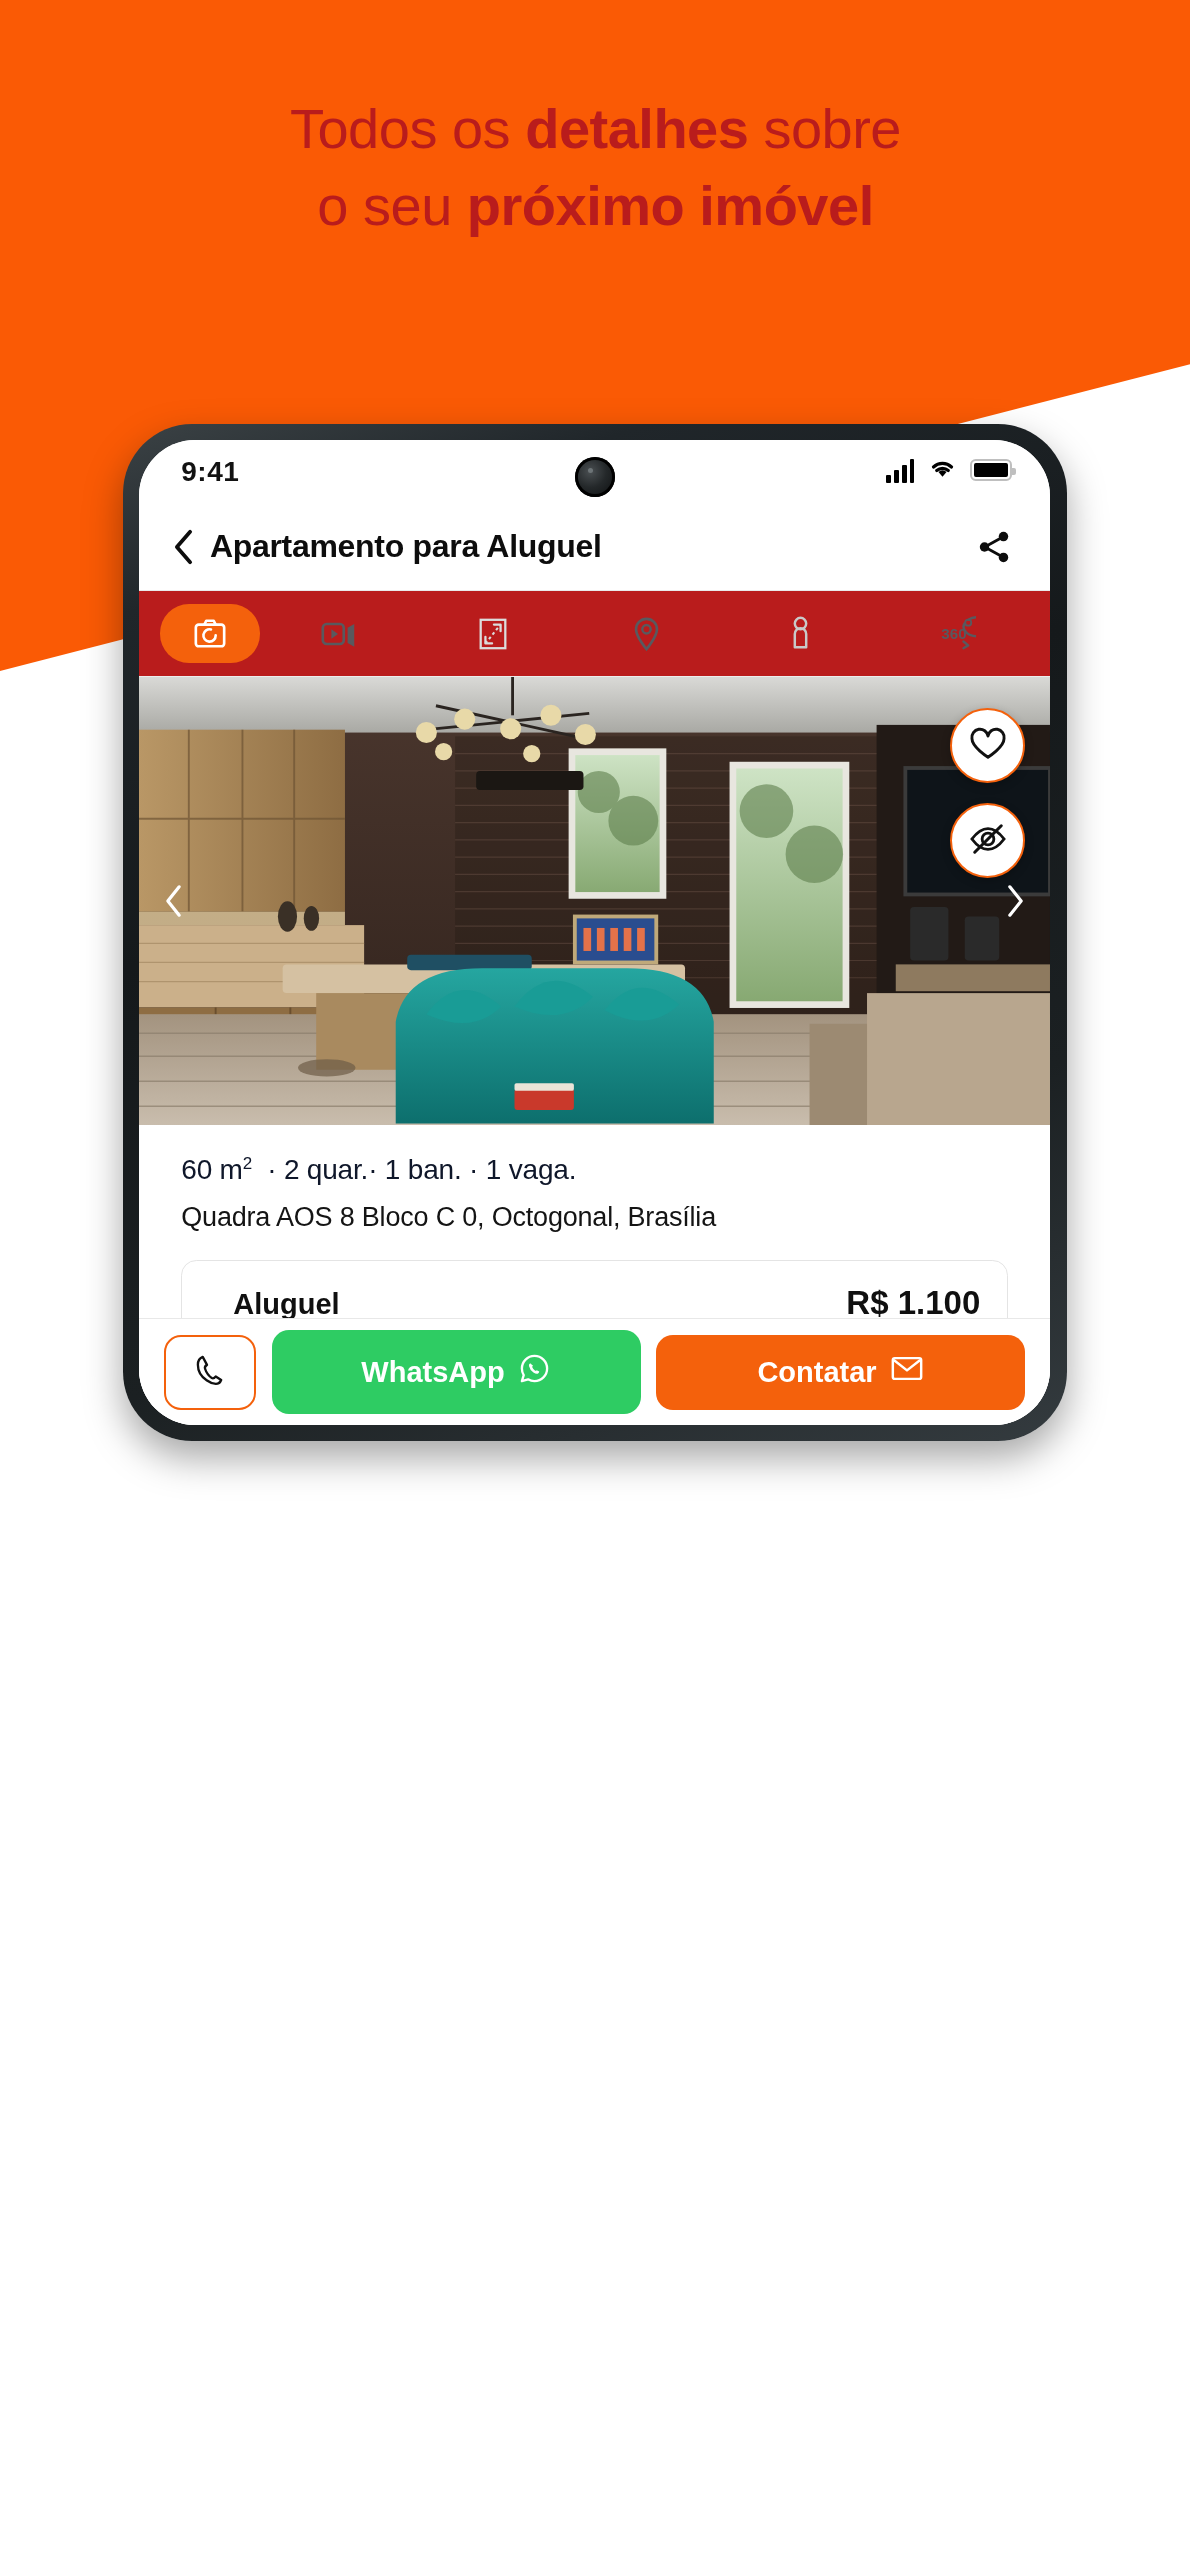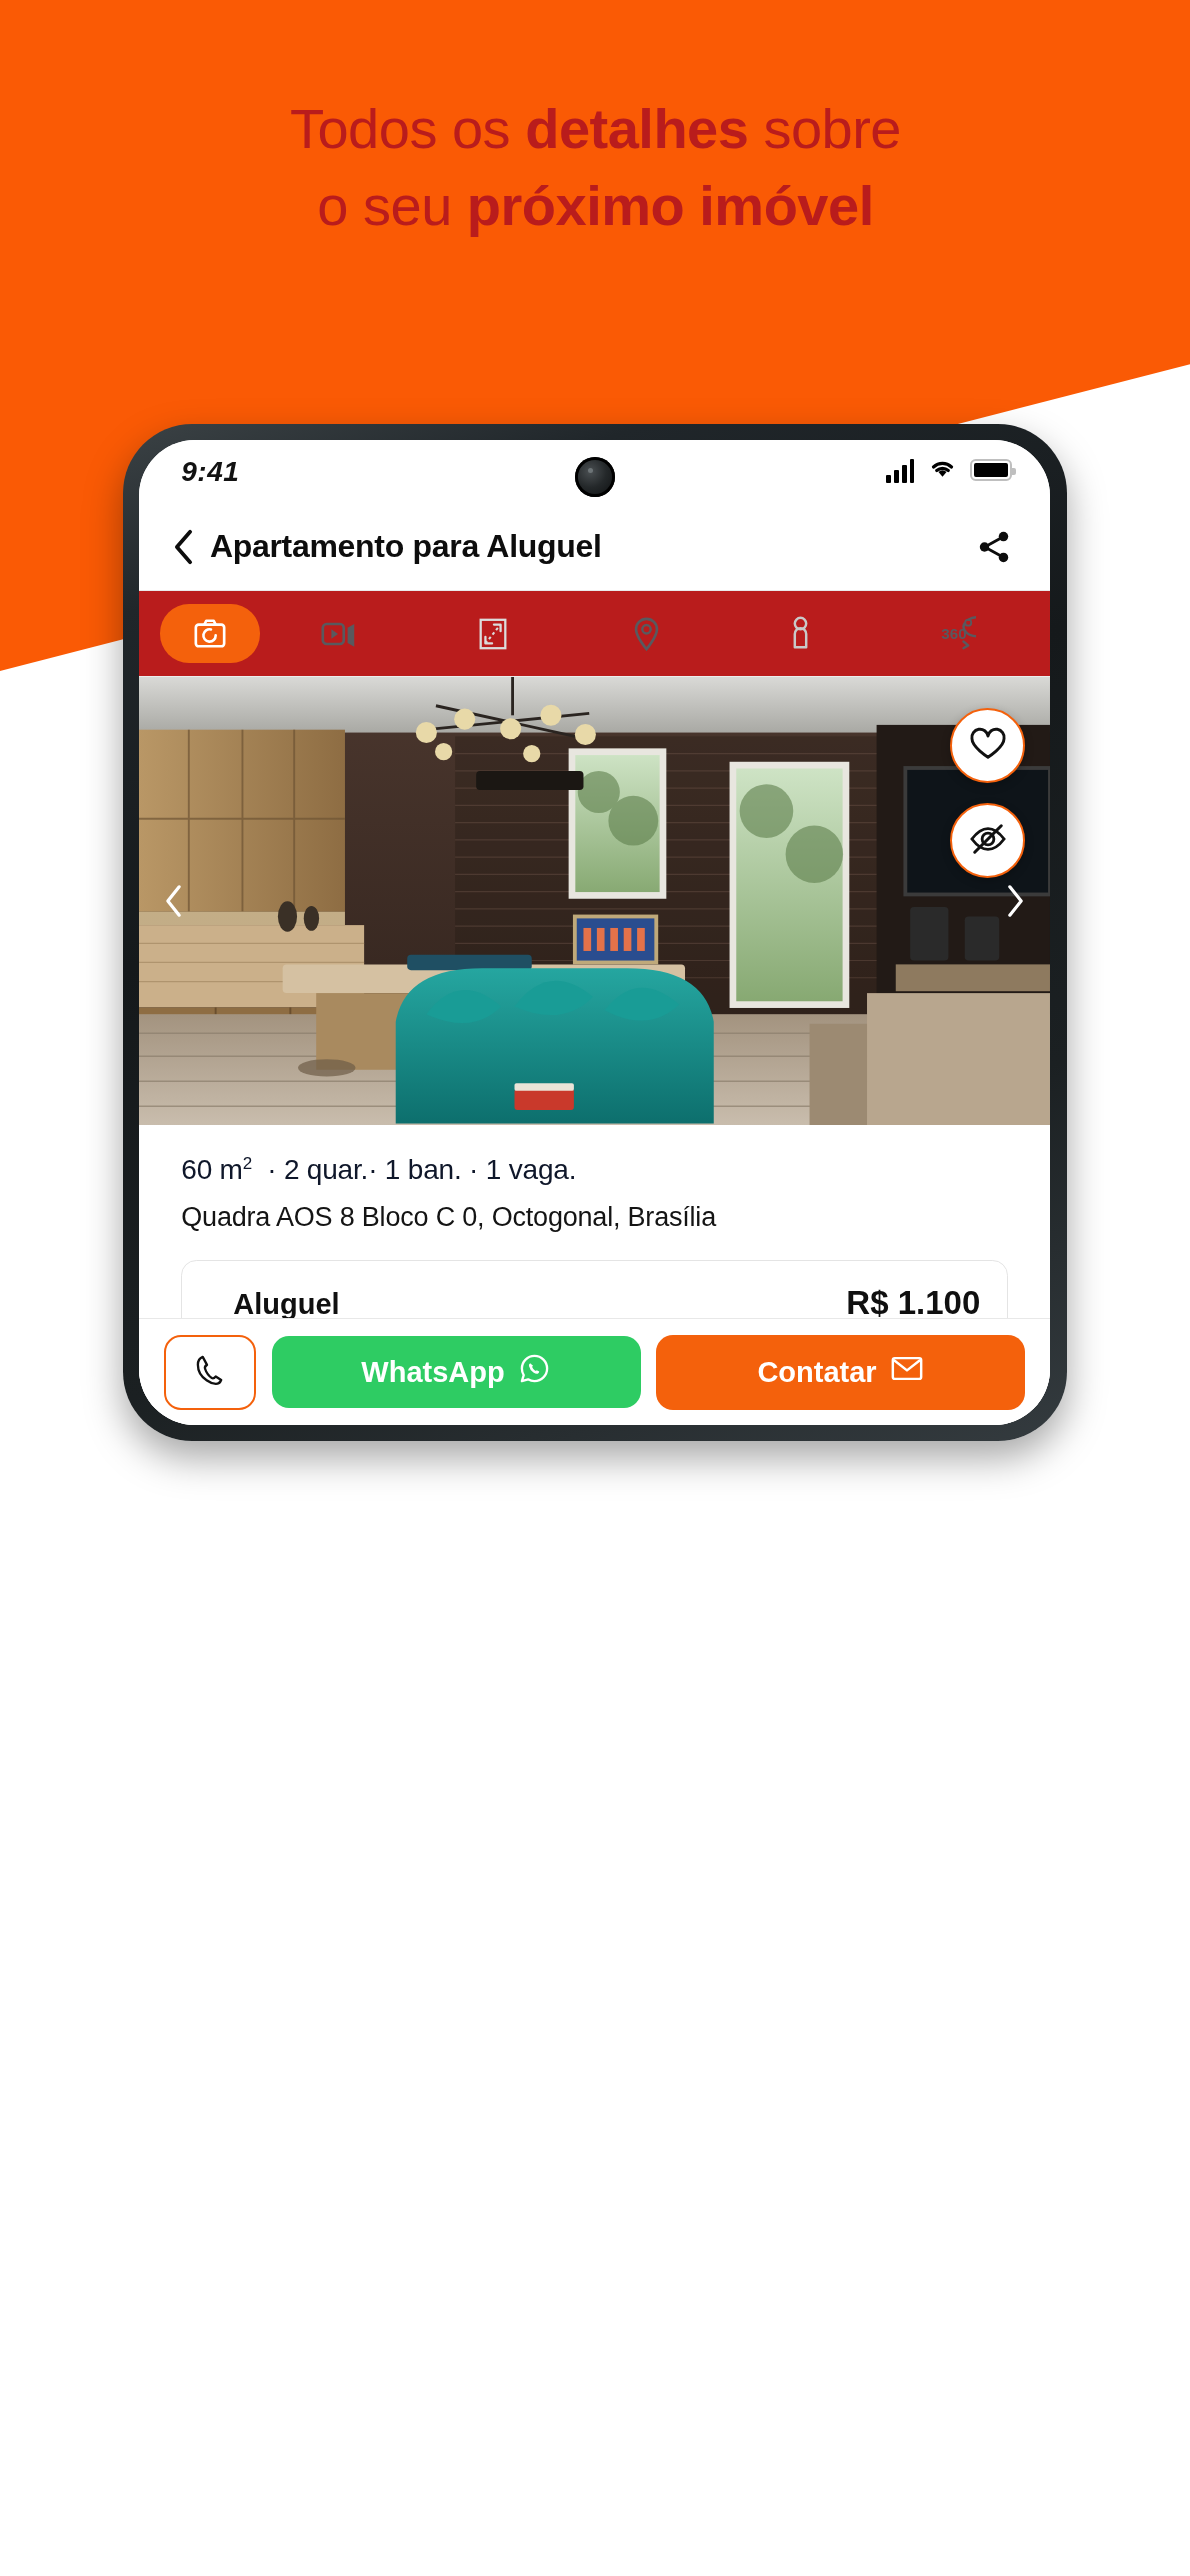--- a/index.html
+++ b/index.html
@@ -59,21 +59,20 @@
     background: #ffffff;
     border-radius: 56px;
     overflow: hidden;
   }
 
   
   .statusbar {
     position: relative;
     height: 63px;
     background: #ffffff;
-    font-style: italic;
   }
   .sb-time {
     position: absolute;
     left: 42px; top: 15.3px;
     font-size: 28px; font-weight: 700; color: #121212;
     letter-spacing: 0.5px;
   }
   .punch-hole {
     position: absolute;
     left: 436px; top: 17px;
@@ -217,21 +216,21 @@
     display: flex; align-items: center; gap: 15.3px;
     padding: 0 25px;
   }
   .btn-call {
     width: 92px; height: 75px; flex: none;
     border: 2.9px solid #f4610c; border-radius: 17px;
     background: #fff;
     display: flex; align-items: center; justify-content: center;
   }
   .btn-wa {
-    flex: 1; height: 72px;
+    flex: 1; height: 84px;
     background: #2ecc63; border-radius: 17px;
     display: flex; align-items: center; justify-content: center; gap: 13.4px;
     color: #fff; font-size: 29px; font-weight: 700;
   }
   .btn-contact {
     flex: 1; height: 75px;
     background: #f4610c; border-radius: 17px;
     display: flex; align-items: center; justify-content: center; gap: 13.4px;
     color: #fff; font-size: 29px; font-weight: 700;
   }

